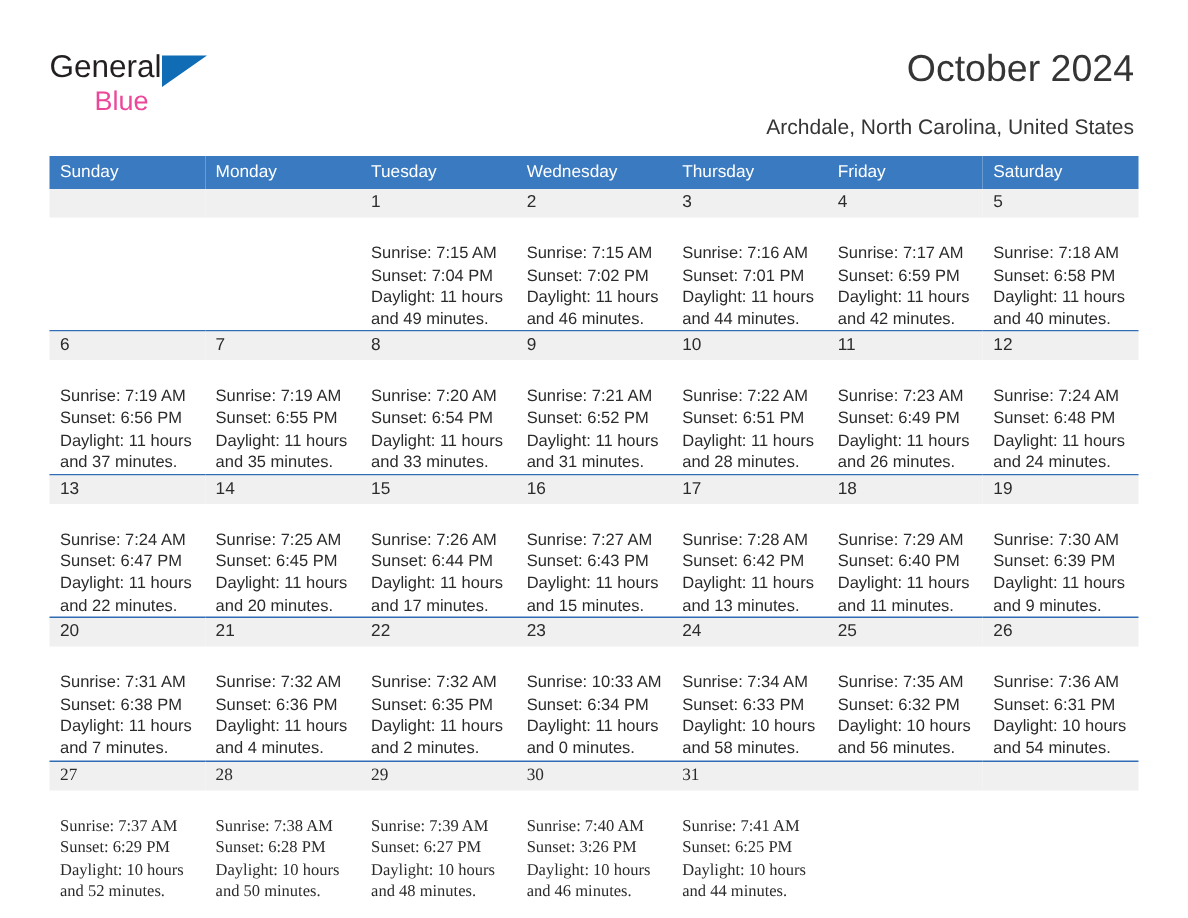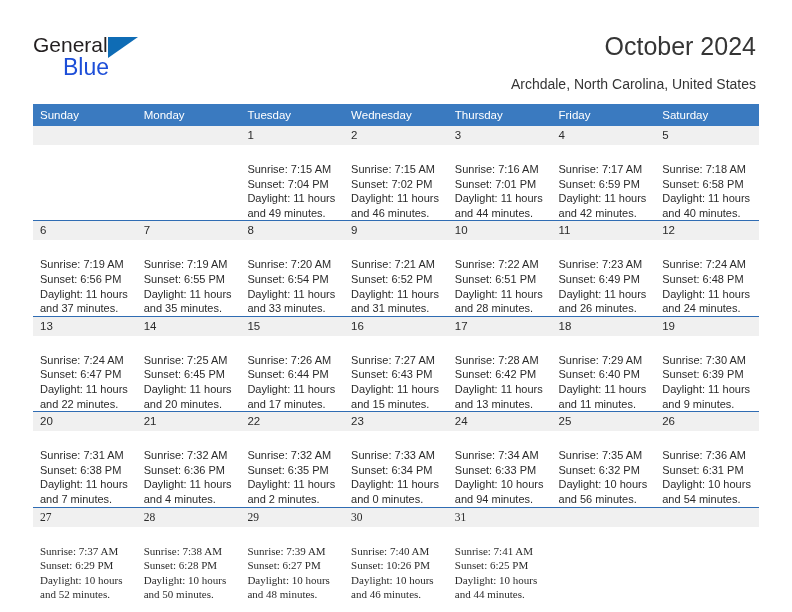--- a/index.html
+++ b/index.html
@@ -48,22 +48,22 @@
     left: 75px;
     top: 3px;
     width: 0; height: 0;
     border-left: 30px solid #0f6cb5;
     border-bottom: 21px solid transparent;
   }
   .logo-blue {
     position: absolute;
     left: 30px;
     top: 22px;
-    font-size: 23px;
-    color: #1d4ed8;
+    font-size: 18px;
+    color: #ec4899;
     line-height: 22px;
   }
   .title {
     position: absolute;
     right: 36px;
     top: 32px;
     font-size: 25px;
     color: #353535;
     white-space: nowrap;
   }
@@ -435,35 +435,35 @@
                   <div>Sunset: 6:35 PM</div>
                   <div>Daylight: 11 hours</div>
                   <div>and 2 minutes.</div>
                 </div>
               </div>
             </td>
             <td>
               <div class="cell">
                 <div class="daynum-band">23</div>
                 <div class="cell-body">
-                  <div>Sunrise: 7:33 AM</div>
+                  <div>Sunrise: 10:33 AM</div>
                   <div>Sunset: 6:34 PM</div>
                   <div>Daylight: 11 hours</div>
                   <div>and 0 minutes.</div>
                 </div>
               </div>
             </td>
             <td>
               <div class="cell">
                 <div class="daynum-band">24</div>
                 <div class="cell-body">
                   <div>Sunrise: 7:34 AM</div>
                   <div>Sunset: 6:33 PM</div>
                   <div>Daylight: 10 hours</div>
-                  <div>and 94 minutes.</div>
+                  <div>and 58 minutes.</div>
                 </div>
               </div>
             </td>
             <td>
               <div class="cell">
                 <div class="daynum-band">25</div>
                 <div class="cell-body">
                   <div>Sunrise: 7:35 AM</div>
                   <div>Sunset: 6:32 PM</div>
                   <div>Daylight: 10 hours</div>
@@ -515,21 +515,21 @@
                   <div>Daylight: 10 hours</div>
                   <div>and 48 minutes.</div>
                 </div>
               </div>
             </td>
             <td>
               <div class="cell">
                 <div class="daynum-band">30</div>
                 <div class="cell-body">
                   <div>Sunrise: 7:40 AM</div>
-                  <div>Sunset: 10:26 PM</div>
+                  <div>Sunset: 3:26 PM</div>
                   <div>Daylight: 10 hours</div>
                   <div>and 46 minutes.</div>
                 </div>
               </div>
             </td>
             <td>
               <div class="cell">
                 <div class="daynum-band">31</div>
                 <div class="cell-body">
                   <div>Sunrise: 7:41 AM</div>

